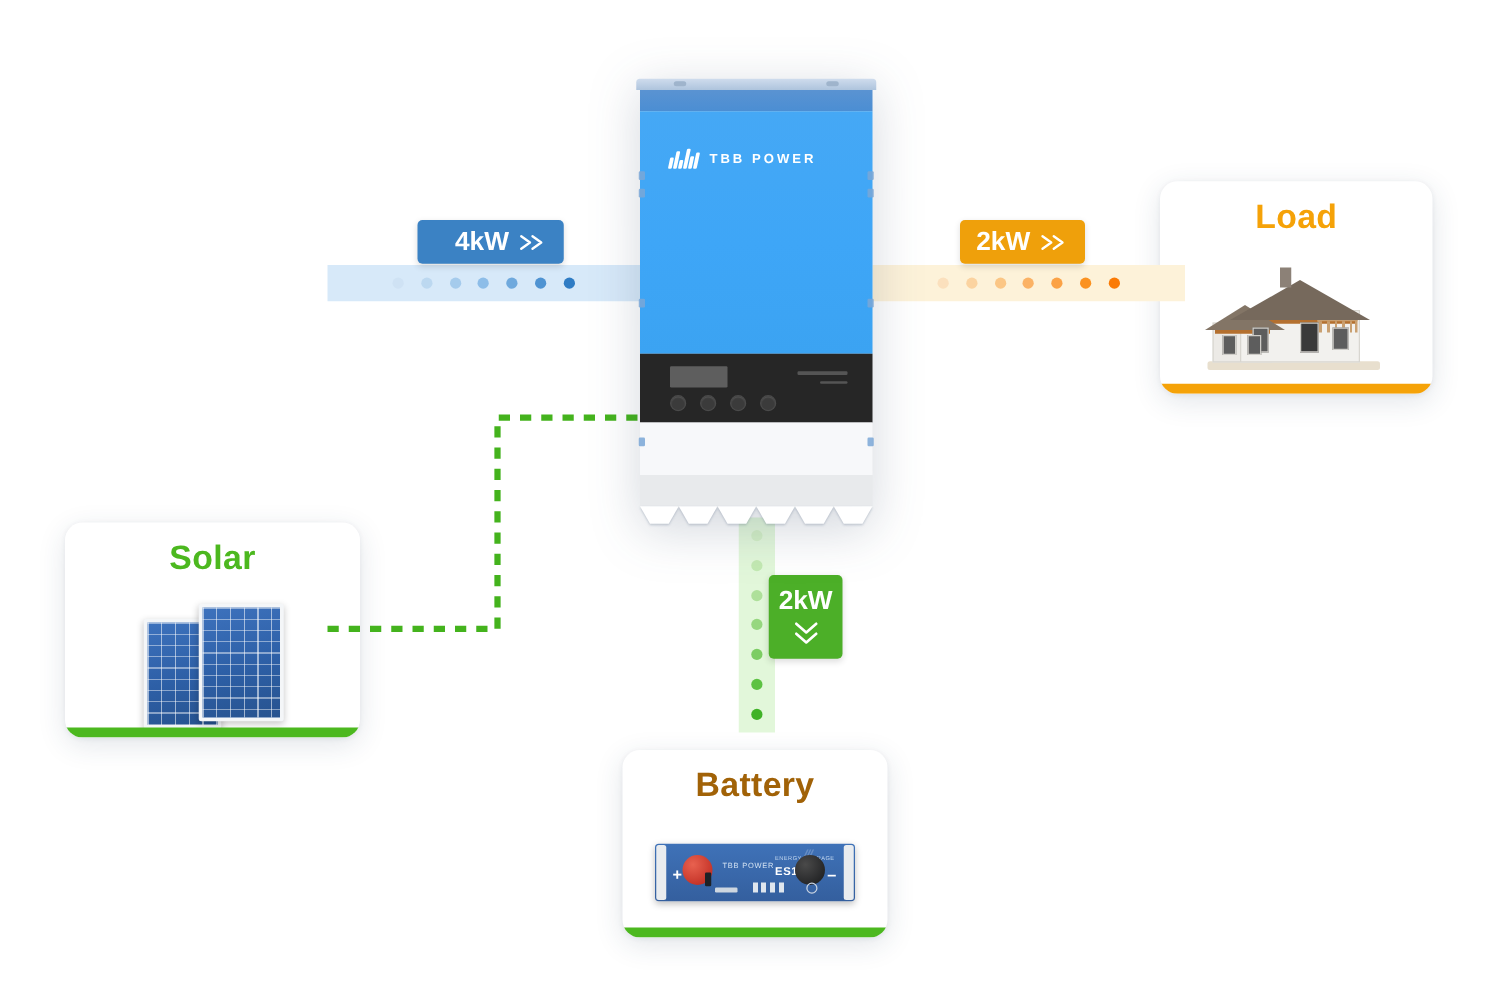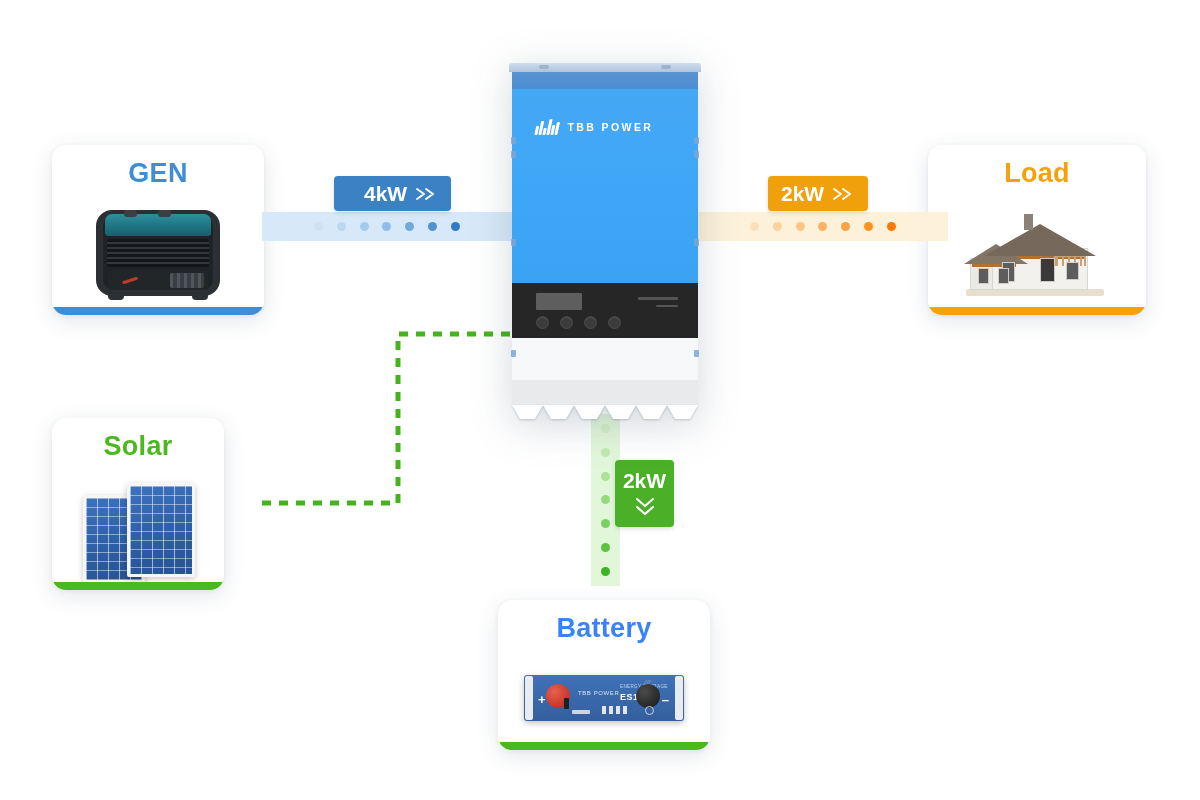--- a/index.html
+++ b/index.html
@@ -23,21 +23,21 @@
   }
   .card-title{
     font-size:27px;font-weight:bold;letter-spacing:.3px;
     margin-top:13px;margin-bottom:2px;line-height:1.15;
     user-select:none;
   }
   .card-art{flex:1;display:flex;align-items:center;justify-content:center;width:100%;}
   .card-bar{position:absolute;left:0;right:0;bottom:0;height:8px;border-radius:0 0 14px 14px;}
 
   #card-gen{left:52px;top:145px;width:212px;height:170px;}
-  #card-solar{left:52px;top:418px;width:172px;height:172px;}
+  #card-solar{left:52px;top:418px;width:236px;height:172px;}
   #card-load{left:928px;top:145px;width:218px;height:170px;}
   #card-battery{left:498px;top:600px;width:212px;height:150px;}
 
   .t-blue{color:#3d8ed6;}
   .t-green{color:#44b31d;}
   .t-orange{color:#f5a208;}
   .b-blue{background:#3d8ed6;}
   .b-green{background:#4cb81f;}
   .b-orange{background:#f5a208;}
 
@@ -163,38 +163,20 @@
   .chev-svg{display:block;}
 
   
   #solar-path{position:absolute;left:250px;top:320px;width:280px;height:200px;pointer-events:none;}
 </style>
 </head>
 <body>
 
 <div id="stage">
 
-  <div class="card" id="card-gen">
-    <div class="card-title t-blue" style="color: rgb(61, 142, 214);">GEN</div>
-    <div class="card-art">
-      <div class="gen">
-        <div class="frame"></div>
-        <div class="tank"></div>
-          <div class="capl"></div>
-          <div class="capr"></div>
-        <div class="grill"></div>
-        <div class="engine"></div>
-        <div class="redwire"></div>
-        <div class="panel"></div>
-        <div class="foot footl"></div>
-          <div class="foot footr"></div>
-      </div>
-    </div>
-    <div class="card-bar b-blue" style="background: rgb(61, 142, 214);"></div>
-  </div>
 
   <div class="card" id="card-solar">
     <div class="card-title t-green" style="color: rgb(76, 184, 31);">Solar</div>
     <div class="card-art">
       <div class="solar">
         <div class="pv pv-a"></div>
         <div class="pv pv-b"></div>
       </div>
     </div>
     <div class="card-bar b-green" style="background: rgb(76, 184, 31);"></div>
@@ -217,21 +199,21 @@
           <div class="win w2"></div>
           <div class="win w3"></div>
         <div class="win w4"></div>
           <div class="win w5"></div>
       </div>
     </div>
     <div class="card-bar b-orange" style="background: rgb(245, 162, 8);"></div>
   </div>
 
   <div class="card" id="card-battery">
-    <div class="card-title t-green" style="color: #3b82f6;">Battery</div>
+    <div class="card-title t-green" style="color: #a16207;">Battery</div>
     <div class="card-art">
       <div class="batt">
         <div class="shell"></div>
         <div class="ear-l"></div>
           <div class="ear-r"></div>
         <div class="wm">///</div>
         <div class="plus">+</div>
         <div class="term tp"></div>
         <div class="brand">TBB POWER</div>
         <div class="modeltop">ENERGY STORAGE</div>

